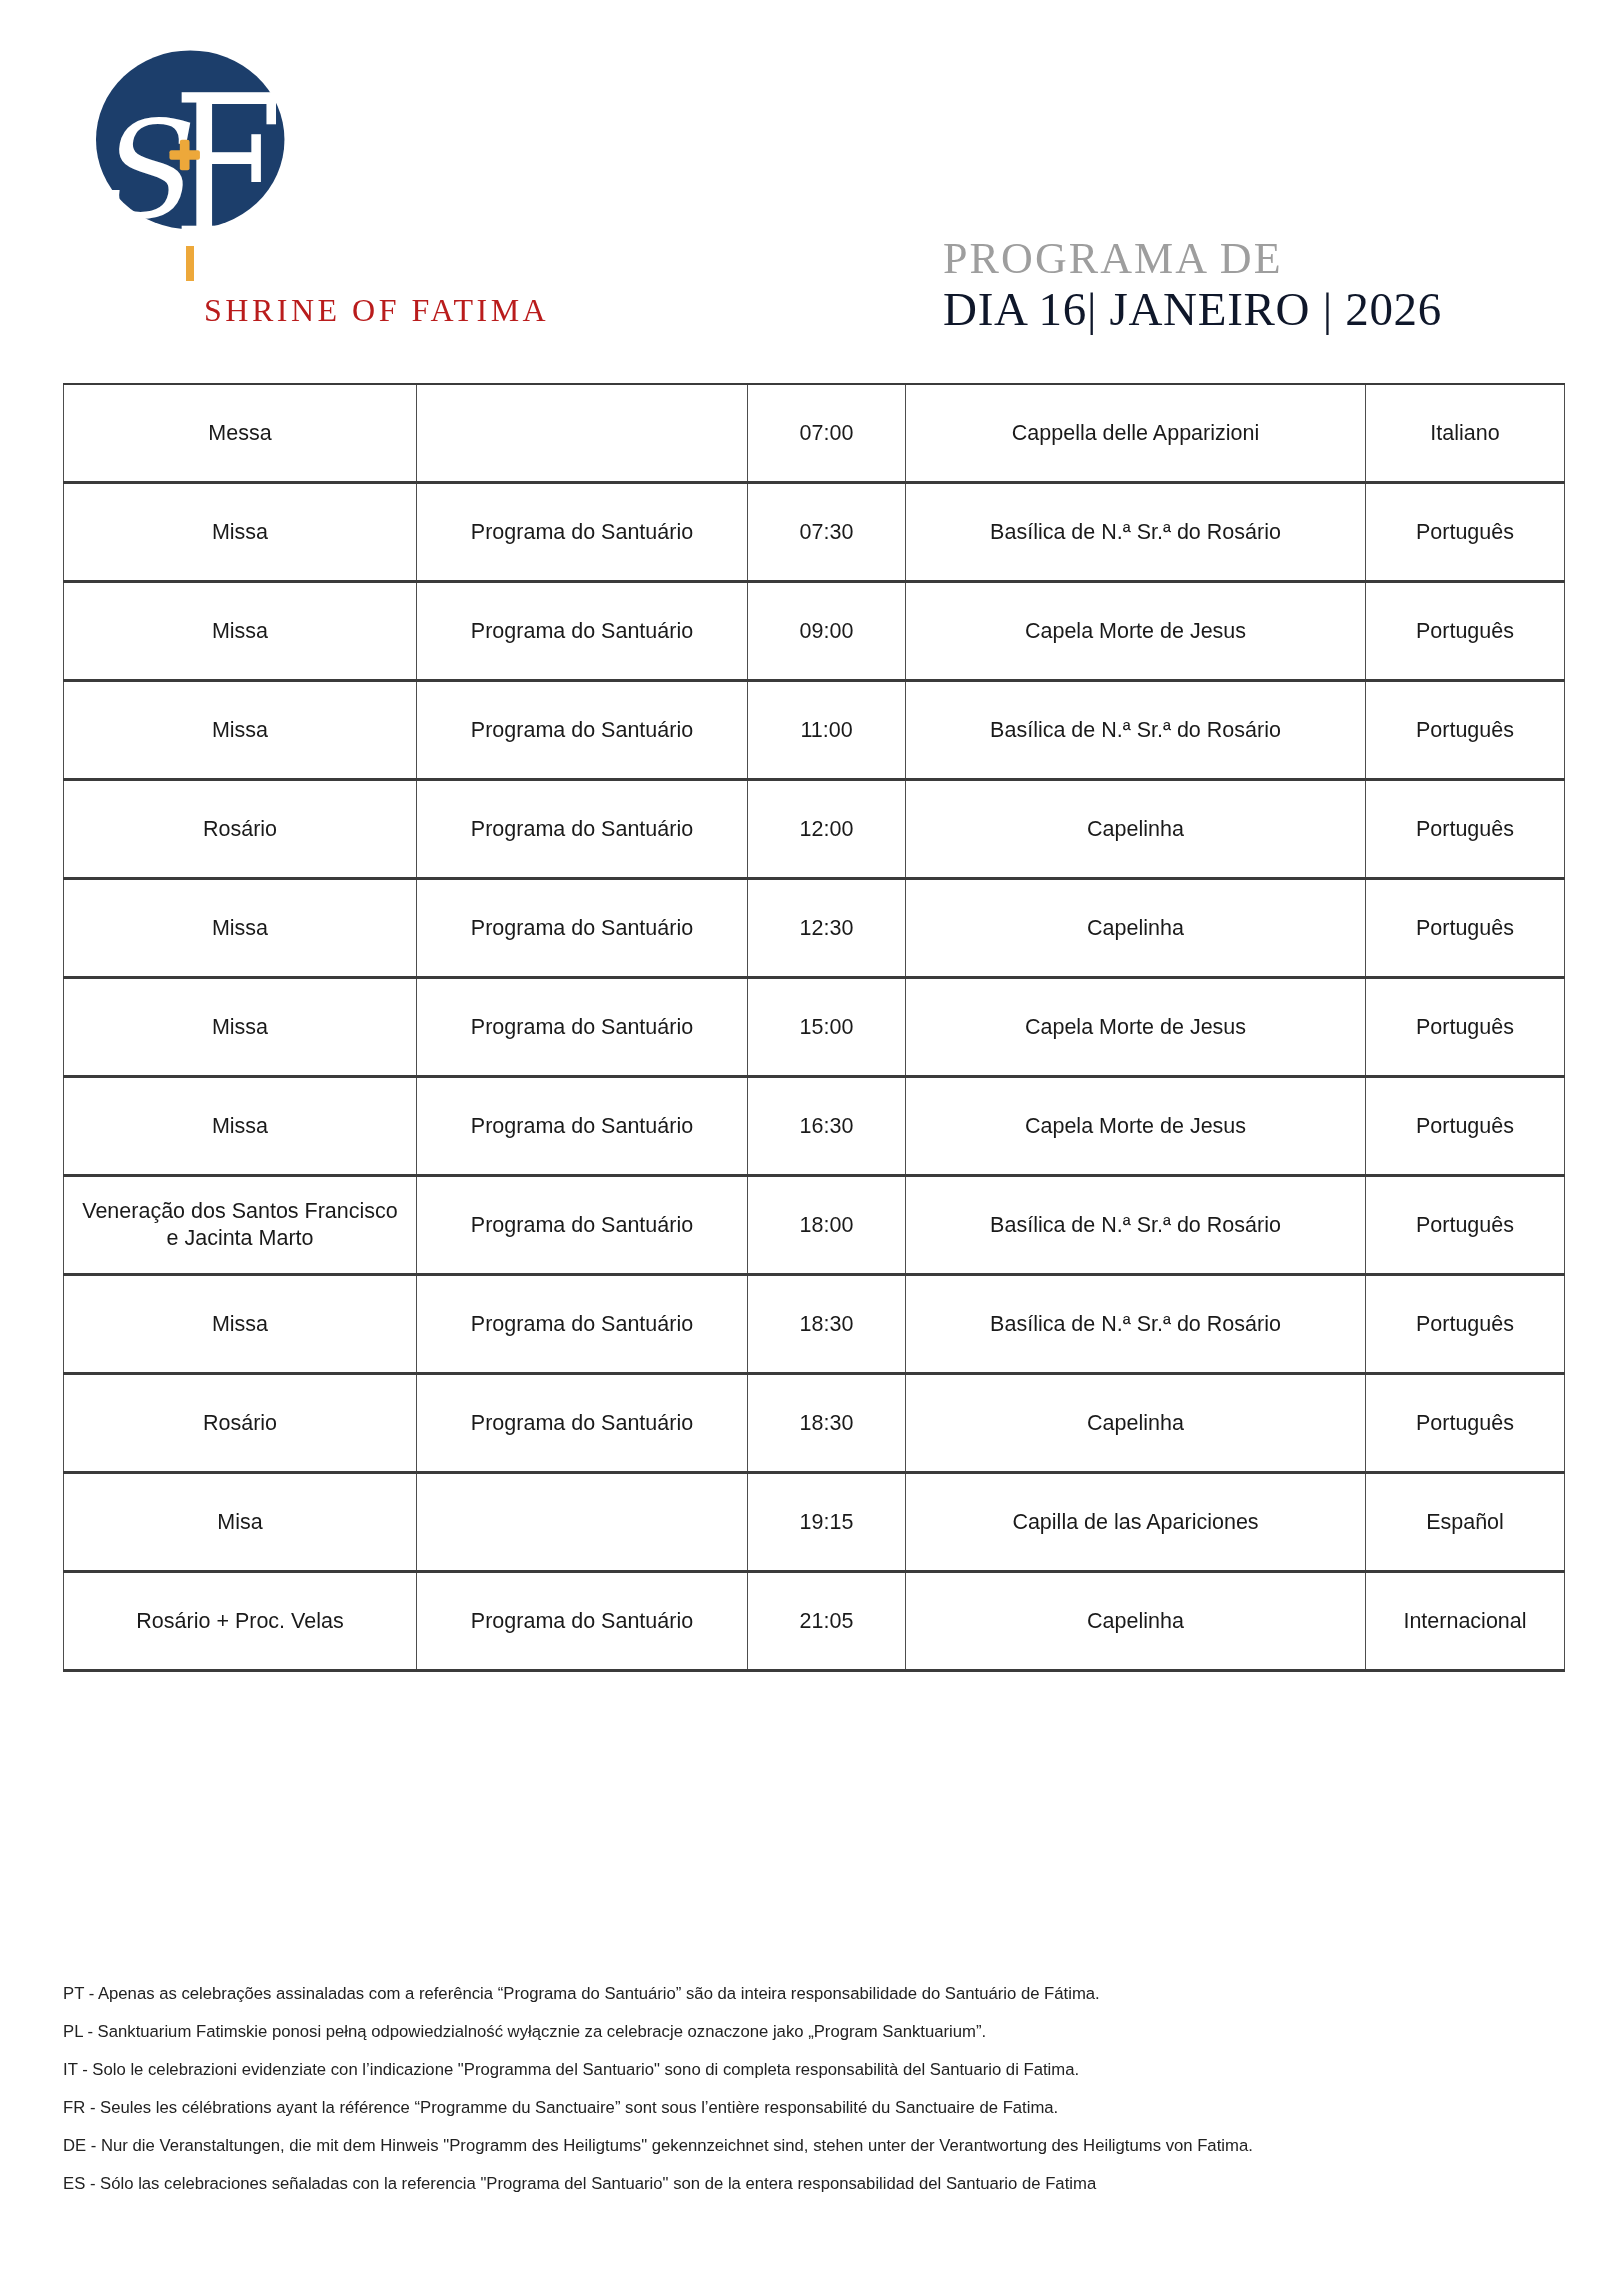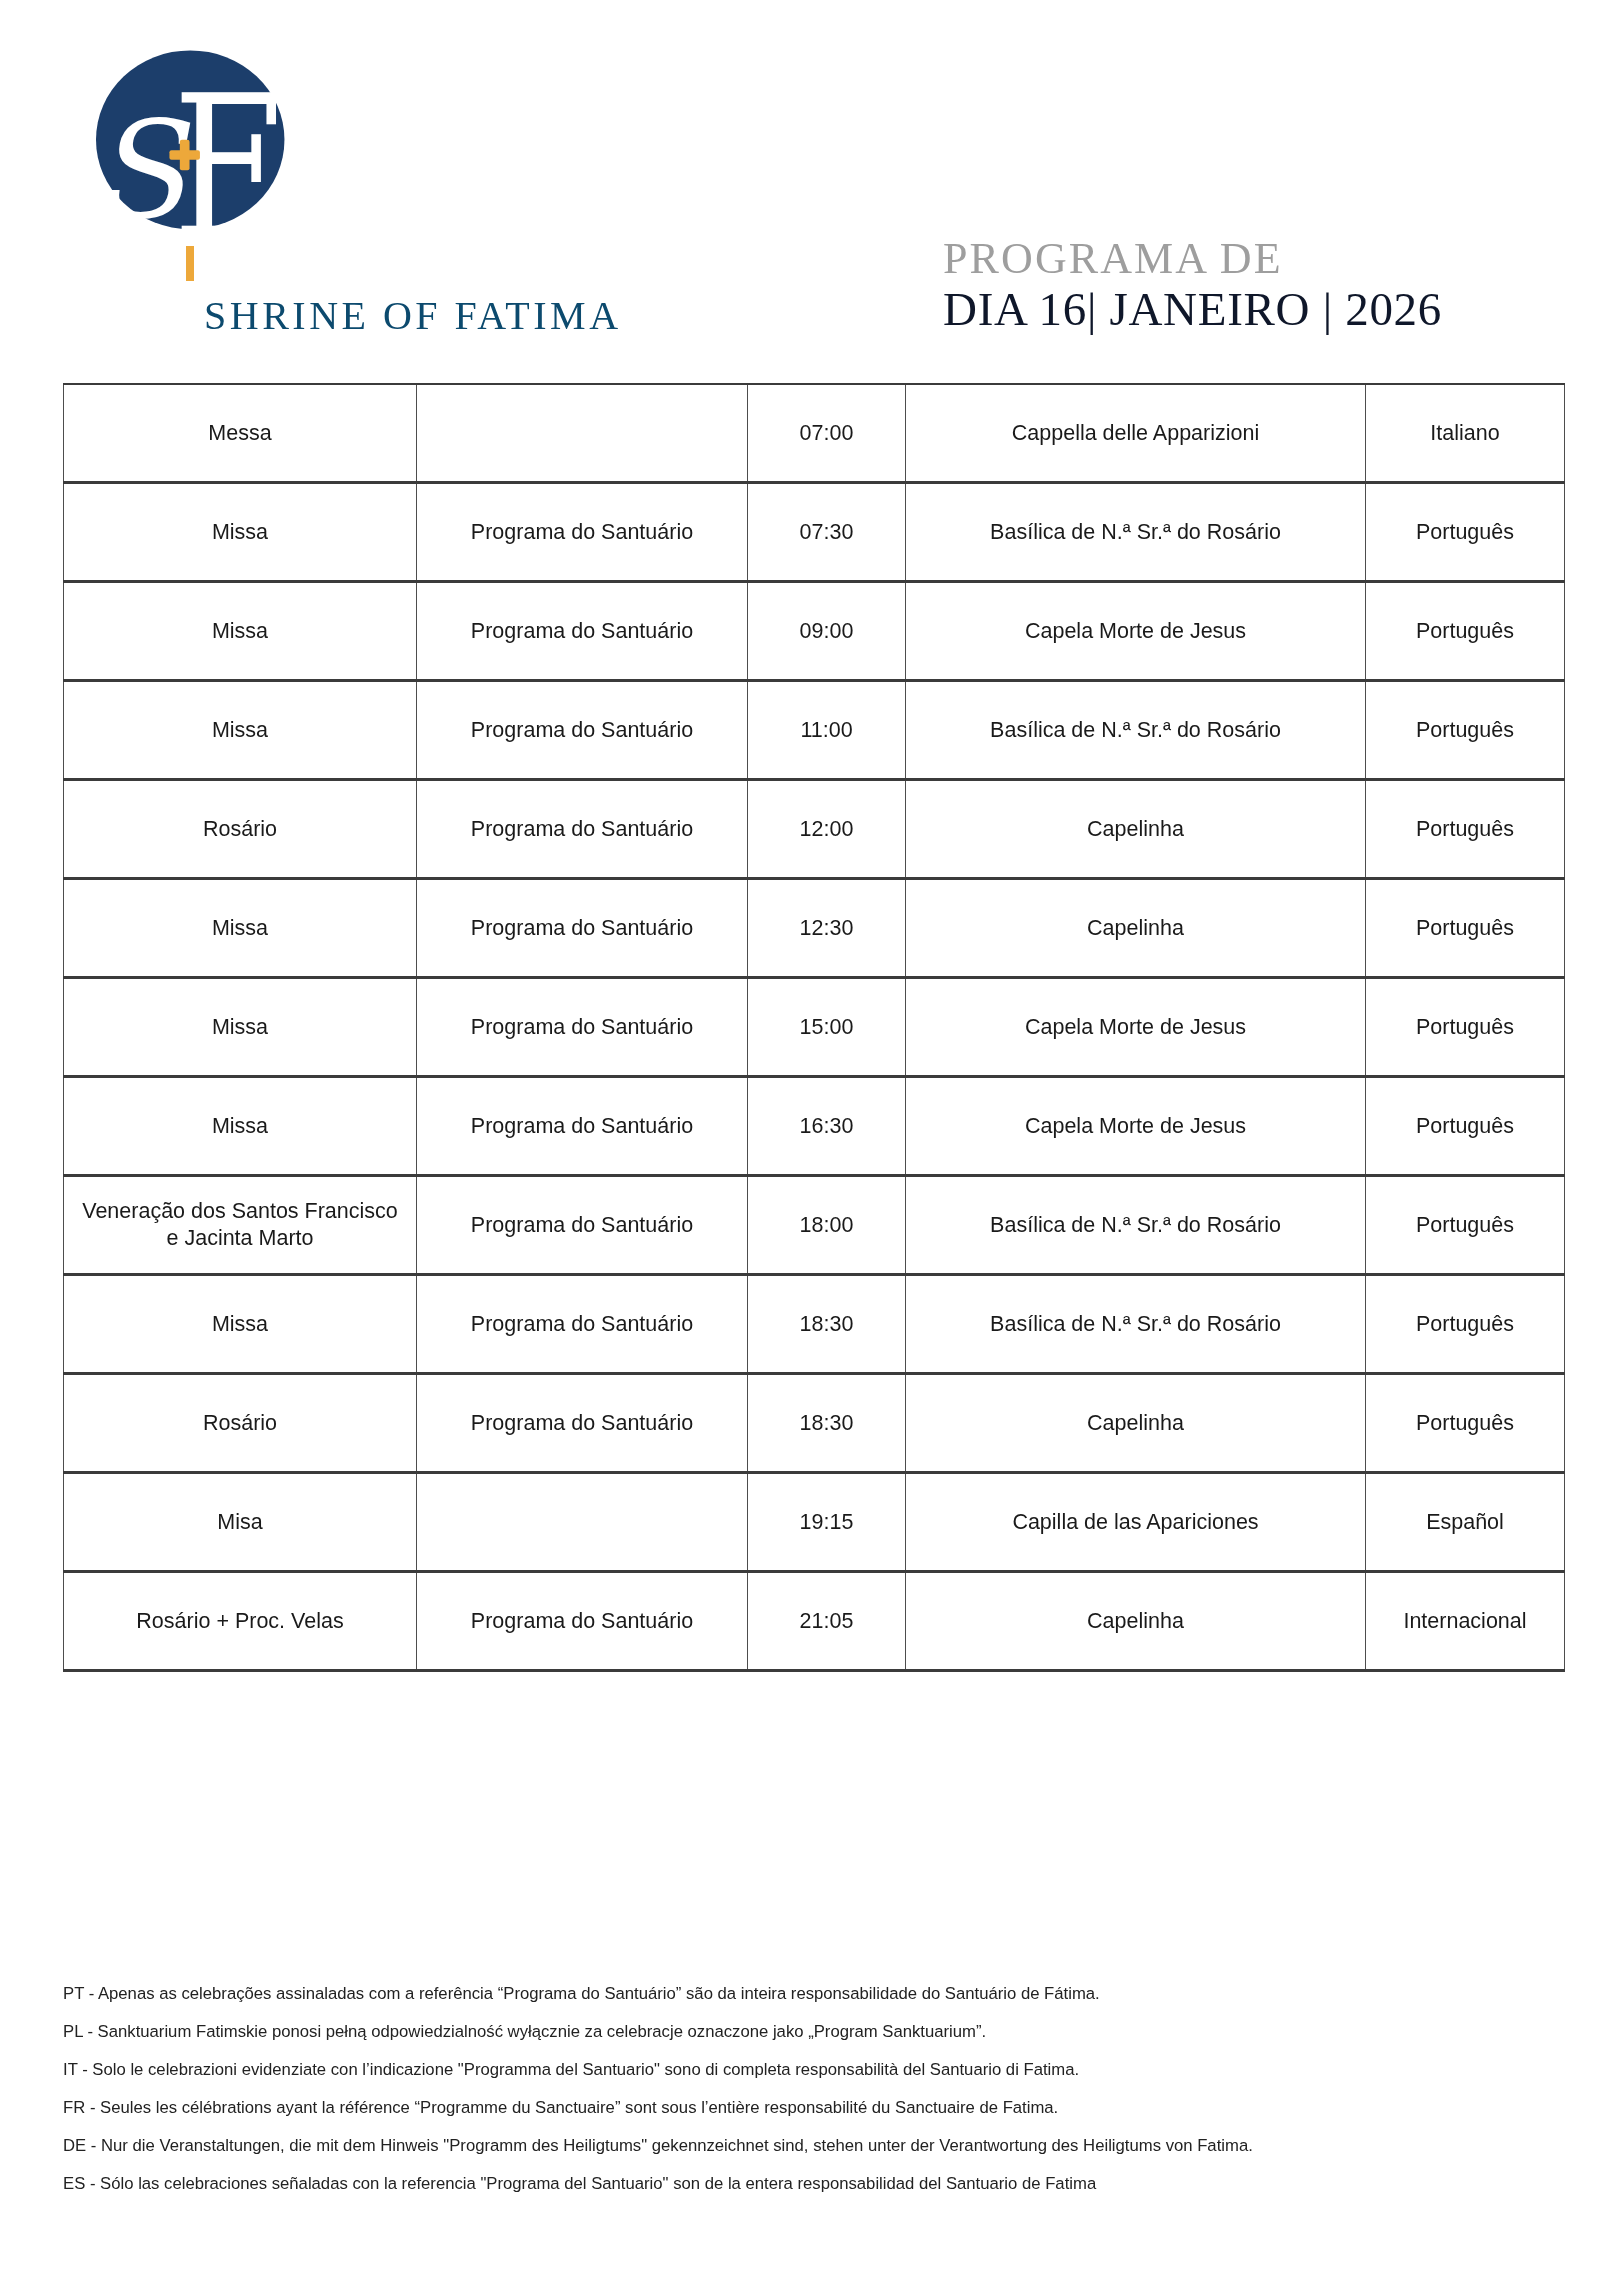--- a/index.html
+++ b/index.html
@@ -21,22 +21,22 @@
   }
   .brand-pt {
     position: absolute; left: 204px; top: 242px;
     font-family: "Liberation Serif", serif;
     font-size: 44px; letter-spacing: 1.4px;
     color: #1c3e6b; white-space: nowrap;
   }
   .brand-en {
     position: absolute; left: 204px; top: 292px;
     font-family: "Liberation Serif", serif;
-    font-size: 40px; letter-spacing: 3.5px;
-    color: #0c4a6e; white-space: nowrap;
+    font-size: 32px; letter-spacing: 3.5px;
+    color: #b91c1c; white-space: nowrap;
   }
   .program-label {
     position: absolute; left: 943px; top: 233px;
     font-family: "Liberation Serif", serif;
     font-size: 44px; letter-spacing: 2.1px;
     color: #9e9e9e; white-space: nowrap;
   }
   .program-date {
     position: absolute; left: 943px; top: 282px;
     font-family: "Liberation Serif", serif;

